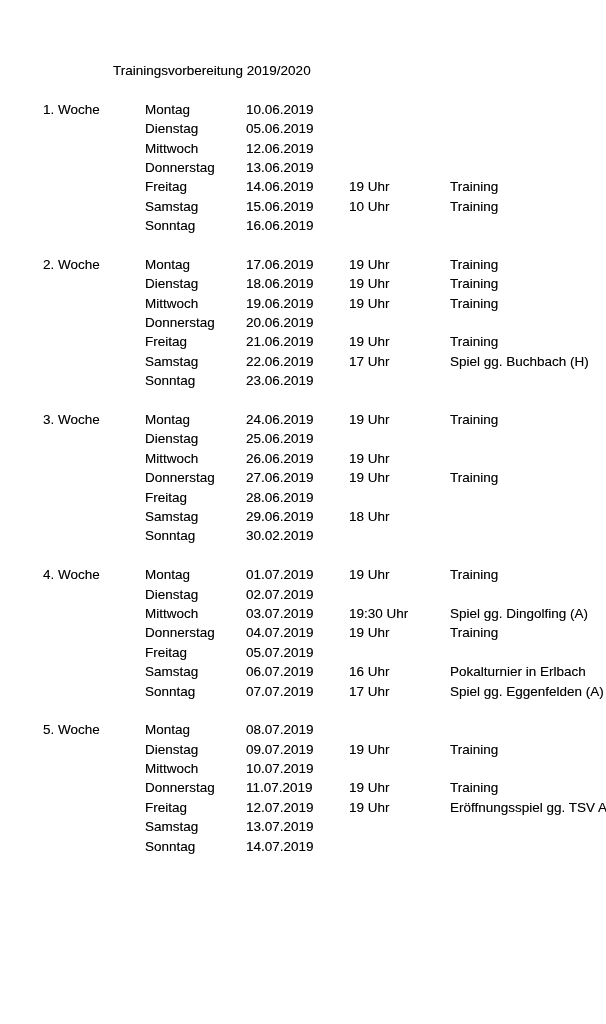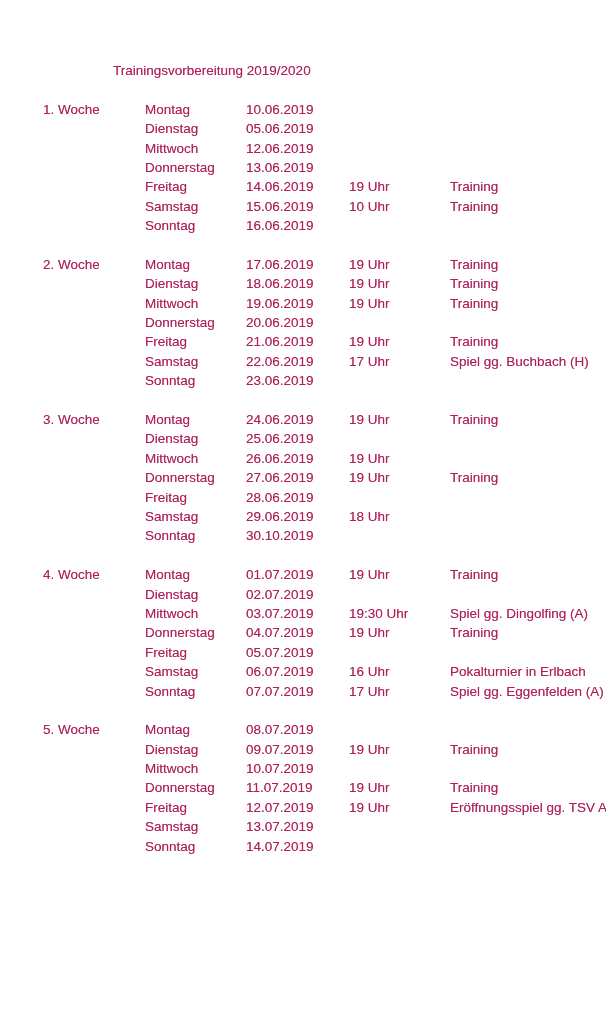--- a/index.html
+++ b/index.html
@@ -38,21 +38,21 @@
   .cell { flex: none; overflow: hidden; }
   .cell.week { width: 70px; }
   .cell.day  { width: 69px; }
   .cell.date { width: 71px; }
   .cell.time { width: 69px; }
   .cell.activity { flex: 1 1 auto; }
 </style>
 </head>
 <body>
 
-<div class="page" style="background: rgb(255, 255, 255); color: #be185d;">
+<div class="page" style="background: rgb(255, 255, 255); color: #000000;">
   <div class="content">
     <div class="title-row">Trainingsvorbereitung 2019/2020</div>
     <div id="weeks">
         <div class="week-block">
           <div class="row">
     <div class="cell week">1. Woche</div>
     <div class="cell day">Montag</div>
     <div class="cell date">10.06.2019</div>
     <div class="cell time"></div>
     <div class="cell activity"></div>
@@ -188,21 +188,21 @@
   </div>
           <div class="row">
     <div class="cell week"></div>
     <div class="cell day">Samstag</div>
     <div class="cell date">29.06.2019</div>
     <div class="cell time">18 Uhr</div>
   </div>
           <div class="row">
     <div class="cell week"></div>
     <div class="cell day">Sonntag</div>
-    <div class="cell date">30.10.2019</div>
+    <div class="cell date">30.02.2019</div>
     <div class="cell time"></div>
     <div class="cell activity"></div>
   </div>
         </div>
         <div class="week-block">
           <div class="row">
     <div class="cell week">4. Woche</div>
     <div class="cell day">Montag</div>
     <div class="cell date">01.07.2019</div>
     <div class="cell time">19 Uhr</div>

